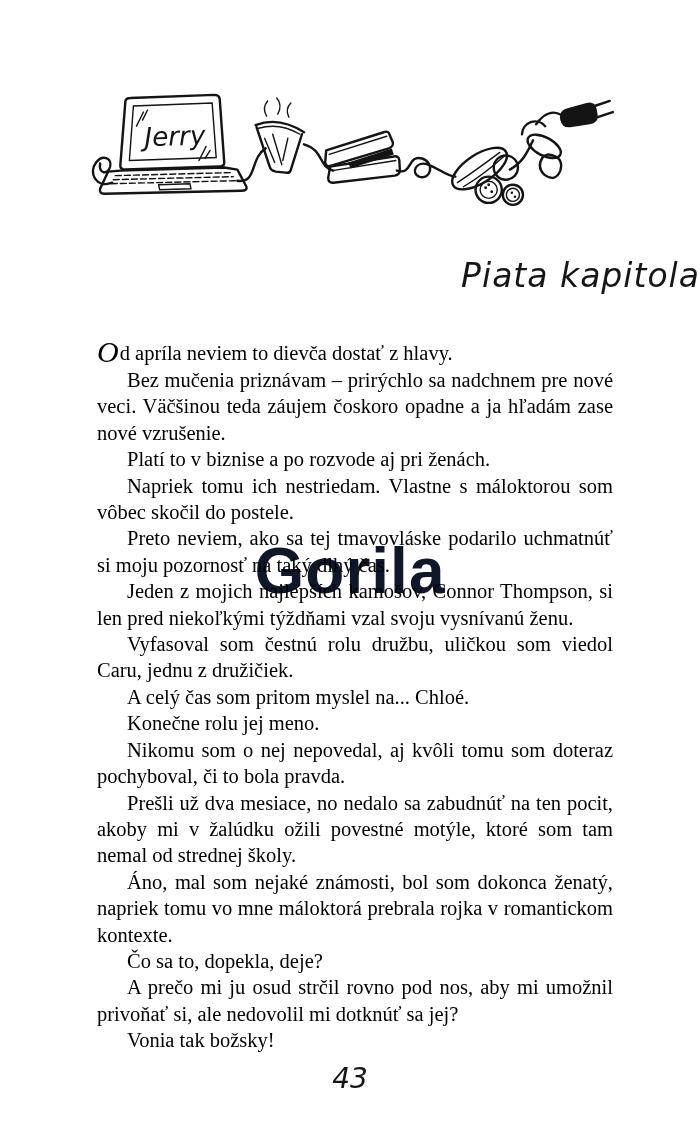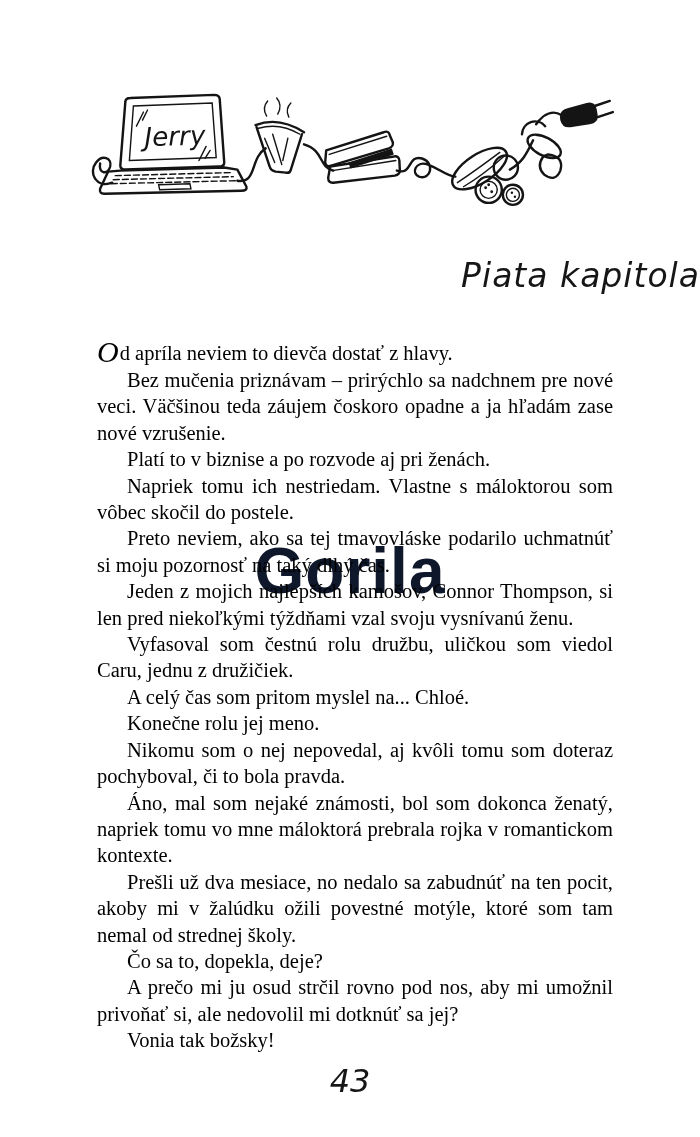--- a/index.html
+++ b/index.html
@@ -78,21 +78,21 @@
     vertical-align: -2px;
   }
 
   
   .page-number {
     position: absolute;
     top: 1062px; left: 0; width: 100%;
     text-align: center;
     font-family: "DejaVu Sans", sans-serif;
     font-style: italic;
-    font-size: 32px;
+    font-size: 28px;
     color: #161616;
     z-index: 2;
   }
 </style>
 </head>
 <body>
 
 <div class="page">
 
   <div class="illustration">
@@ -169,22 +169,22 @@
     <p class="first-paragraph"><span class="dropcap">O</span><span>d apríla neviem to dievča dostať z hlavy.</span></p>
     <p>Bez mučenia priznávam – prirýchlo sa nadchnem pre nové veci. Väčšinou teda záujem čoskoro opadne a ja hľadám zase nové vzrušenie.</p>
     <p>Platí to v biznise a po rozvode aj pri ženách.</p>
     <p>Napriek tomu ich nestriedam. Vlastne s máloktorou som vôbec skočil do postele.</p>
     <p>Preto neviem, ako sa tej tmavovláske podarilo uchmatnúť si moju pozornosť na taký dlhý čas.</p>
     <p>Jeden z mojich najlepších kamošov, Connor Thompson, si len pred niekoľkými týždňami vzal svoju vysnívanú ženu.</p>
     <p>Vyfasoval som čestnú rolu družbu, uličkou som viedol Caru, jednu z družičiek.</p>
     <p>A celý čas som pritom myslel na... Chloé.</p>
     <p>Konečne rolu jej meno.</p>
     <p>Nikomu som o nej nepovedal, aj kvôli tomu som doteraz pochyboval, či to bola pravda.</p>
+    <p>Prešli už dva mesiace, no nedalo sa zabudnúť na ten pocit, akoby mi v žalúdku ožili povestné motýle, ktoré som tam nemal od strednej školy.</p>
     <p>Áno, mal som nejaké známosti, bol som dokonca ženatý, napriek tomu vo mne máloktorá prebrala rojka v romantickom kontexte.</p>
-    <p>Prešli už dva mesiace, no nedalo sa zabudnúť na ten pocit, akoby mi v žalúdku ožili povestné motýle, ktoré som tam nemal od strednej školy.</p>
     <p>Čo sa to, dopekla, deje?</p>
     <p>A prečo mi ju osud strčil rovno pod nos, aby mi umožnil privoňať si, ale nedovolil mi dotknúť sa jej?</p>
     <p>Vonia tak božsky!</p>
   </div>
 
   <div class="page-number">43</div>
 
 </div>
 
 </body></html>

